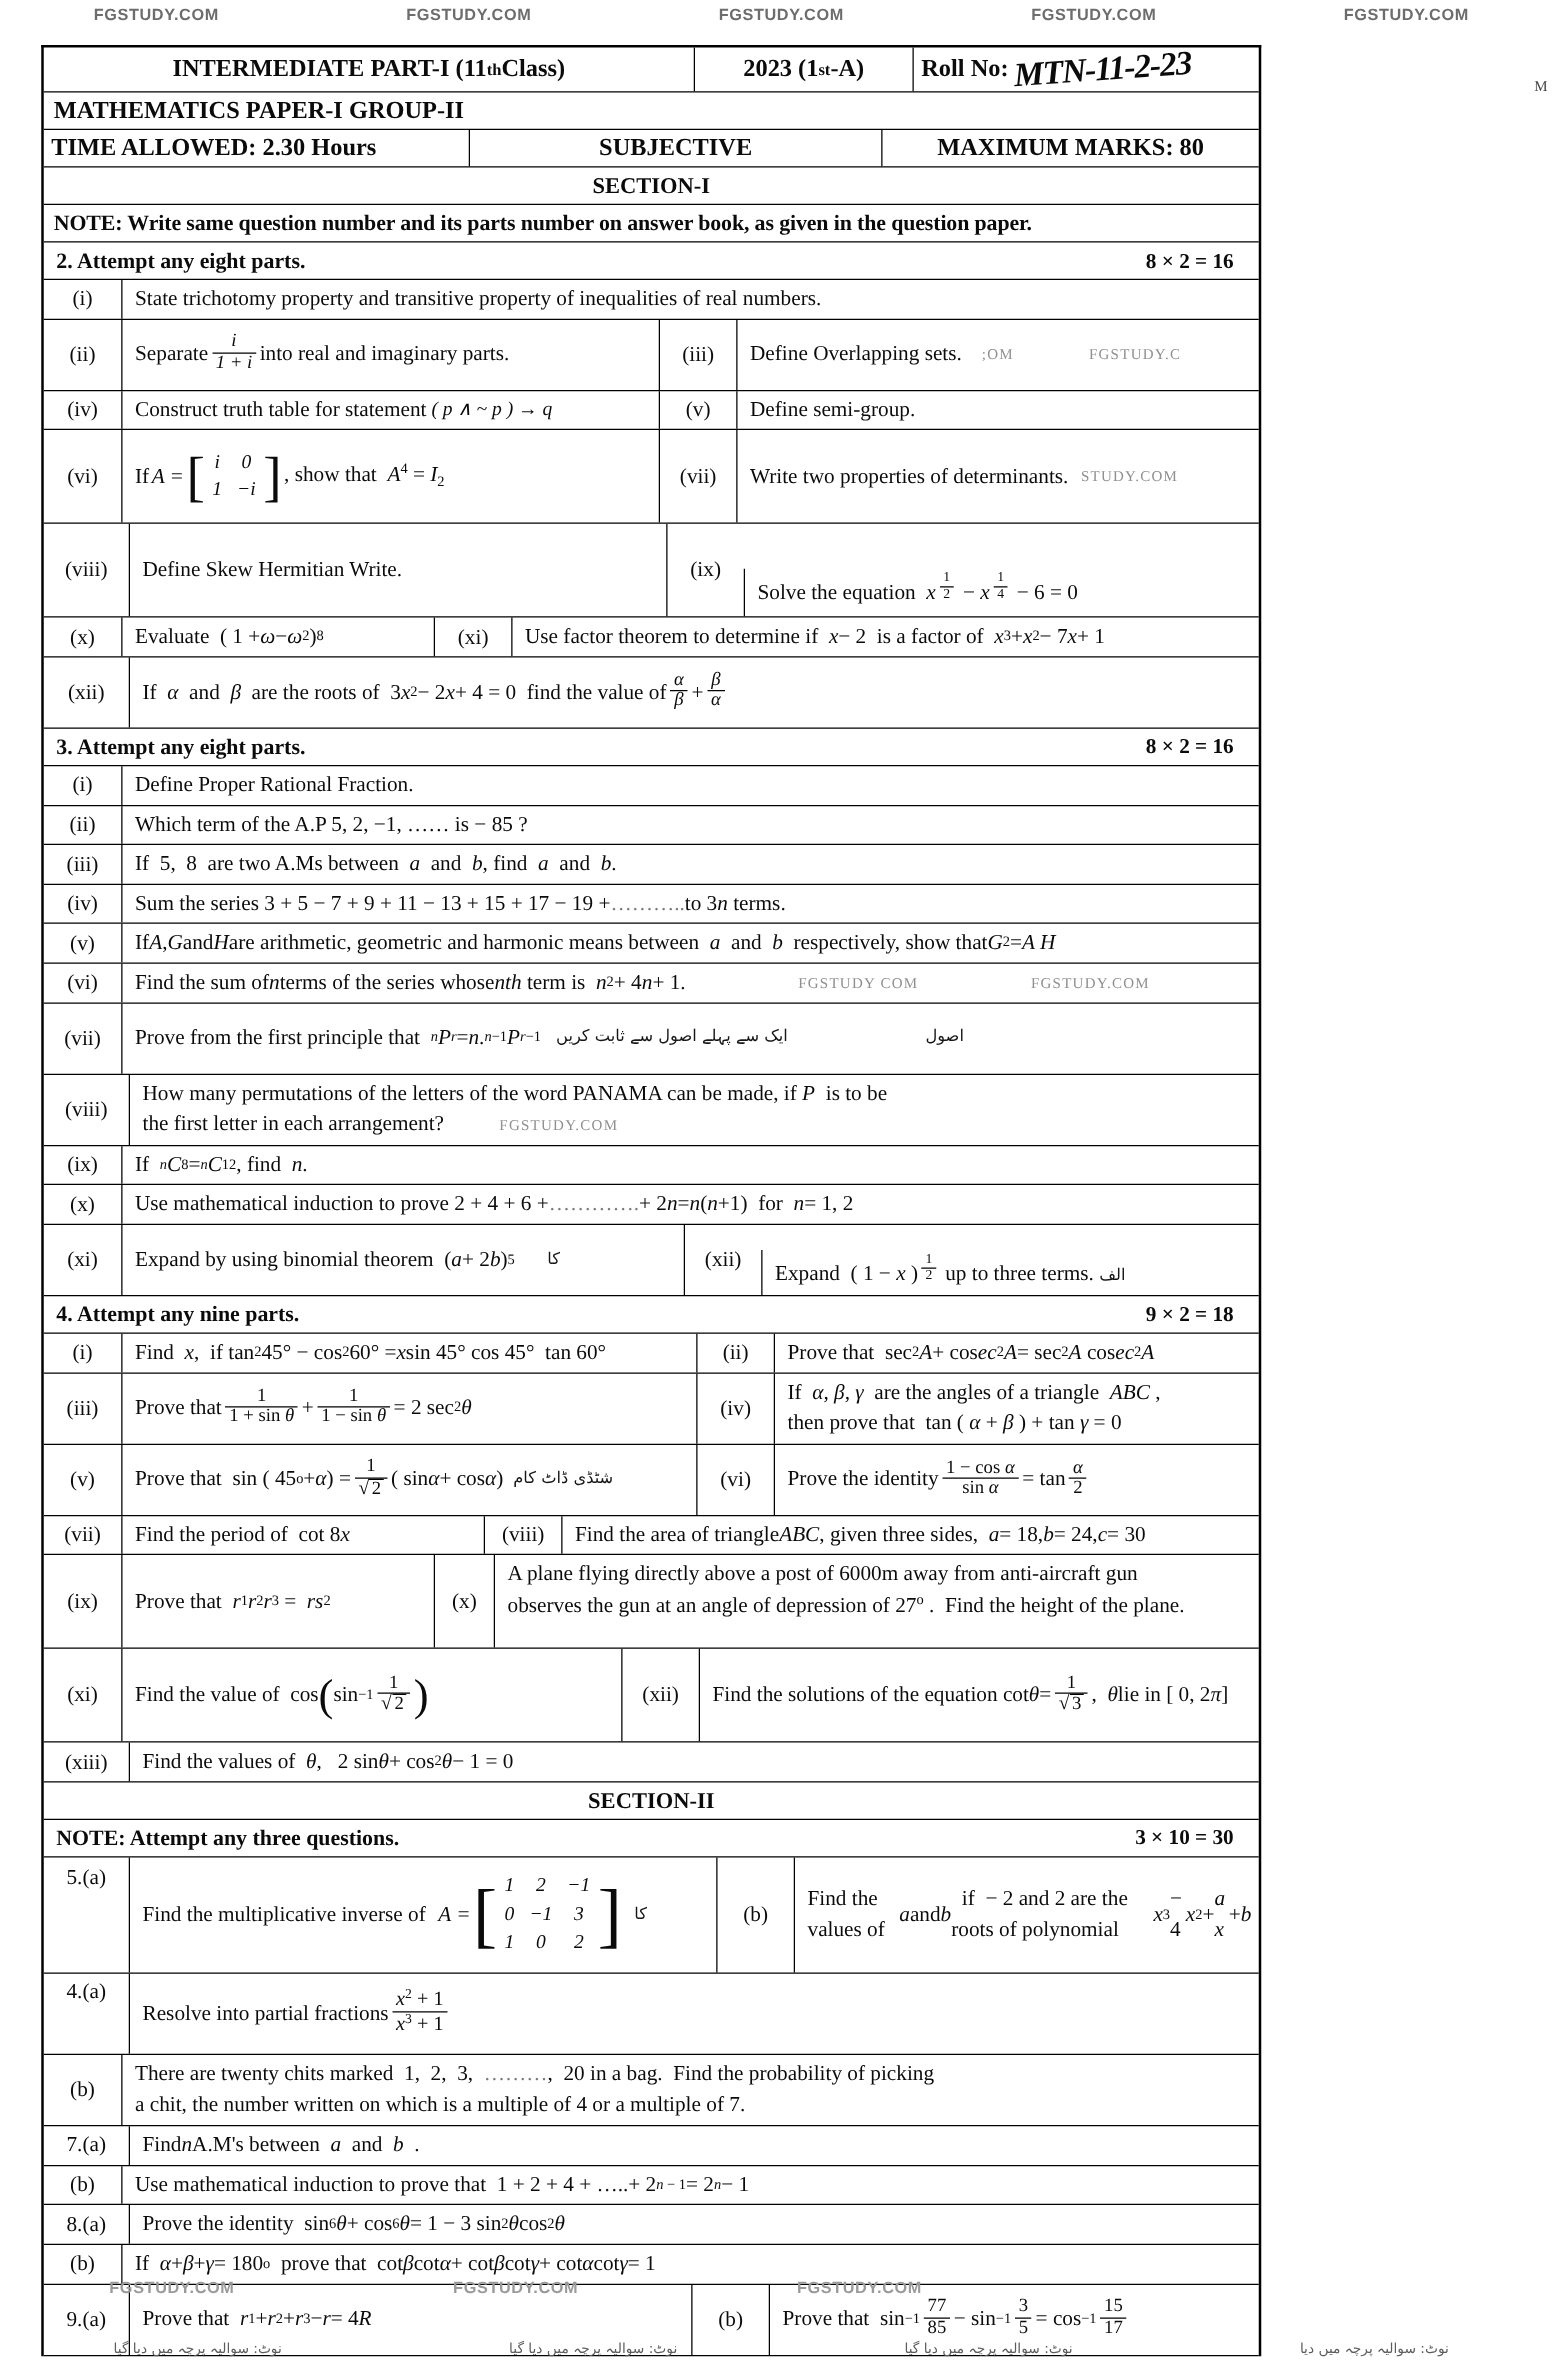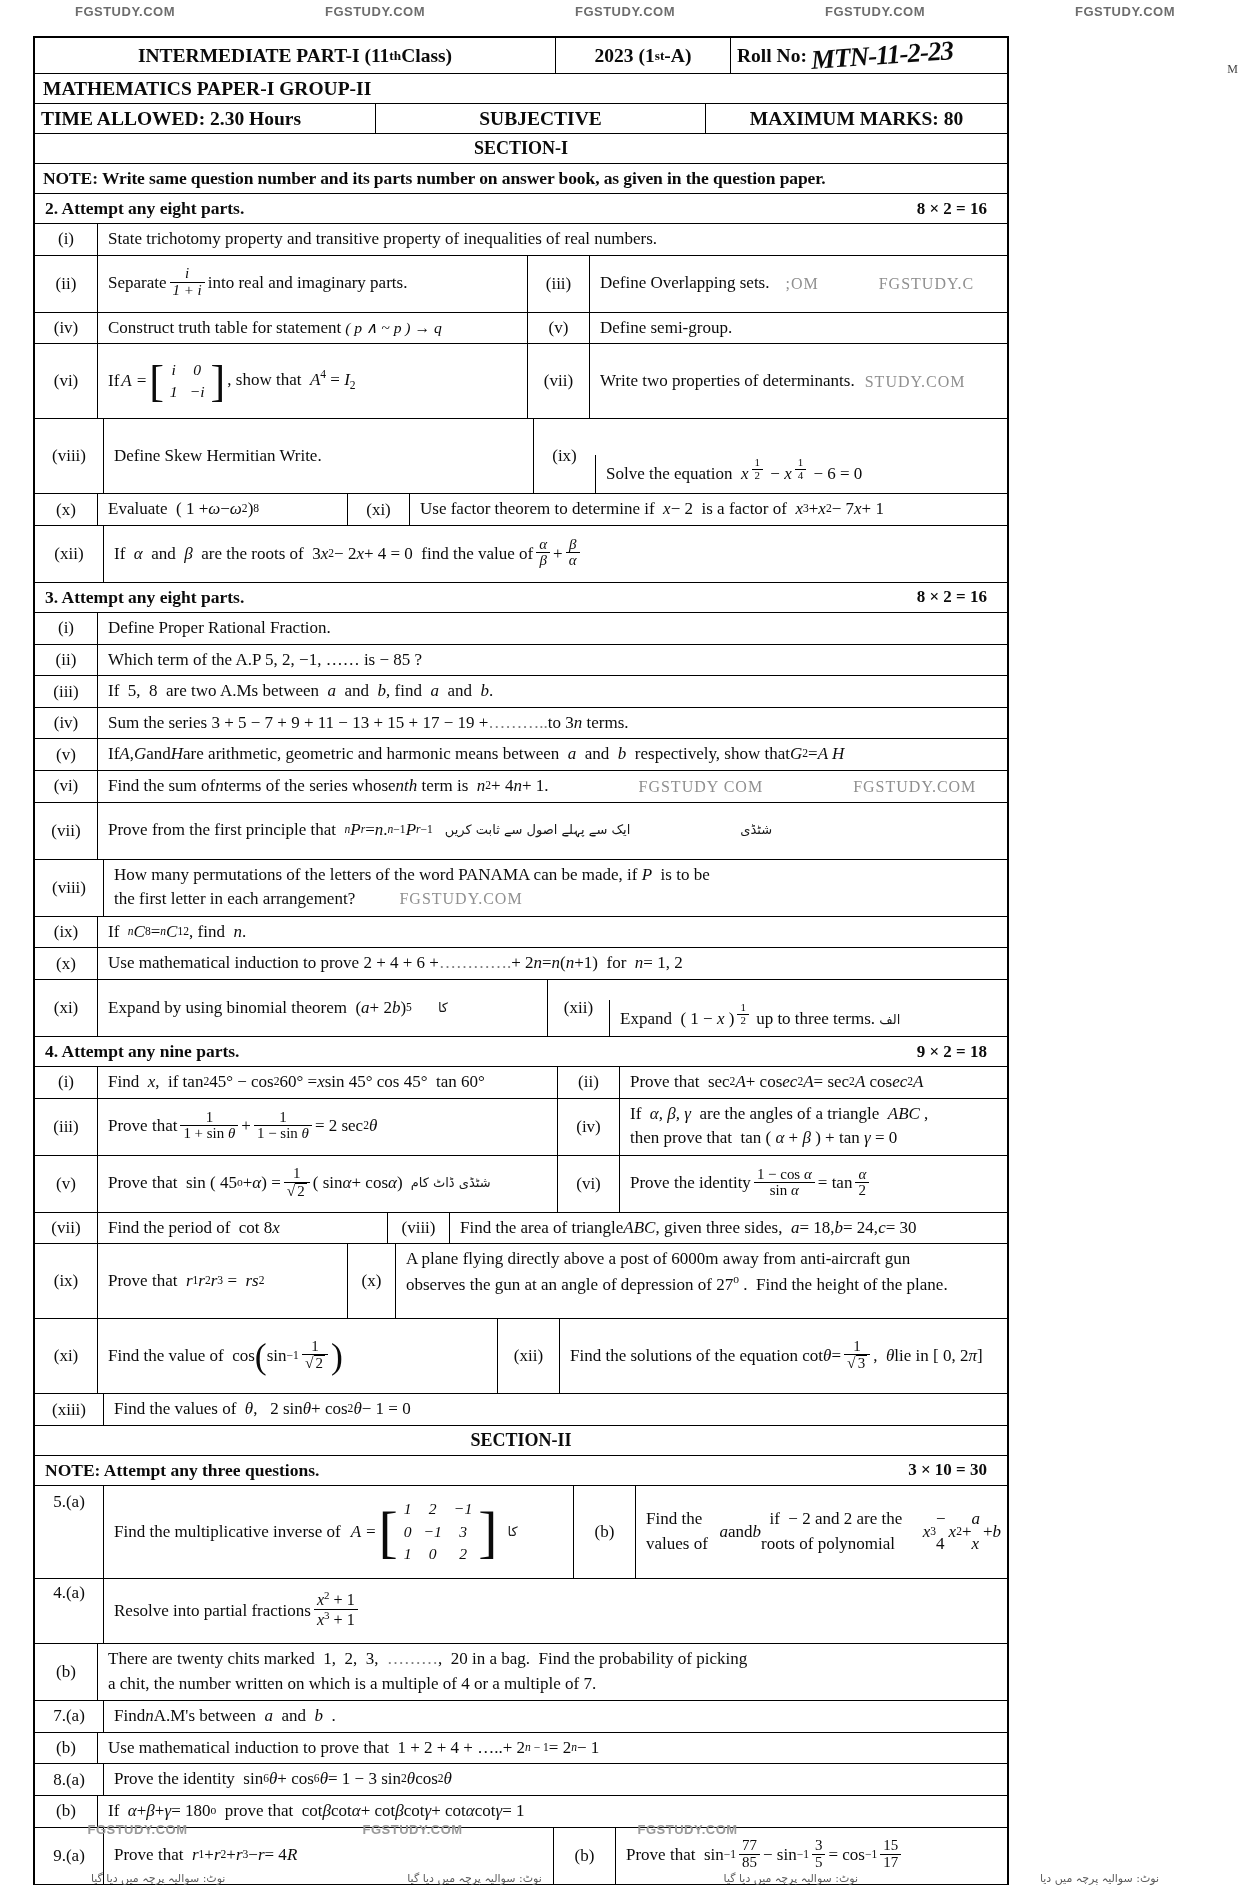--- a/index.html
+++ b/index.html
@@ -62,21 +62,21 @@
   .frac .nu{padding:0 3px;}
   .frac .de{padding:0 3px;border-top:1.2px solid #000;}
   .mat{display:inline-flex;align-items:center;vertical-align:middle;margin:0 2px;}
   .mat .br{font-size:2.6em;line-height:.8;font-weight:300;}
   .mat table{border-collapse:collapse;font-size:.92em;}
   .mat td{padding:0 6px;text-align:center;font-style:italic;}
   .sqrt{display:inline-flex;align-items:flex-start;}
   .sqrt .sym{font-size:1.05em;}
   .sqrt .rad{border-top:1.1px solid #000;padding:0 2px;}
   .urdu{font-family:"DejaVu Sans",sans-serif;font-size:13px;color:#161616;}
-  .ghost{color:#8f8f8f;font-size:16px;letter-spacing:1px;}
+  .ghost{color:#8f8f8f;font-size:12px;letter-spacing:1px;}
   .dots{color:#7a7a7a;}
 
   .footer{position:absolute;left:0;width:100%;bottom:30px;text-align:center;
           font-family:"Liberation Serif",serif;font-weight:bold;font-size:17px;}
   .footer .fgs{font-family:"Liberation Sans",sans-serif;}
   .bottom-urdu{position:absolute;left:0;width:100%;bottom:4px;display:flex;
                justify-content:space-around;font-family:"DejaVu Sans",sans-serif;
                font-size:11px;color:#5c5c5c;}
   .mark-right{position:absolute;right:12px;top:62px;font-size:12px;color:#444;}
 </style>
@@ -282,21 +282,21 @@
         Find the sum of <i>n</i> terms of the series whose <i>nth</i> &nbsp;term is &nbsp;<i>n</i><sup>2</sup> + 4<i>n</i> + 1.
         <span class="ghost" style="margin-left:90px">FGSTUDY COM</span>
         <span class="ghost" style="margin-left:90px">FGSTUDY.COM</span>
       </div>
     </div>
     <div class="r rowh2">
       <div class="cell num">(vii)</div>
       <div class="cell body mid bl" style="flex:1">
         Prove from the first principle that &nbsp;<sup><i>n</i></sup><i>P</i><sub><i>r</i></sub> = <i>n</i> . <sup><i>n</i>−1</sup><i>P</i><sub><i>r</i>−1</sub>
         <span class="urdu" style="margin-left:12px">ایک سے پہلے اصول سے ثابت کریں</span>
-        <span class="urdu" style="margin-left:110px">شٹڈی</span>
+        <span class="urdu" style="margin-left:110px">اصول</span>
       </div>
     </div>
     <div class="r rowh2">
       <div class="cell num w">(viii)</div>
       <div class="cell body bl" style="flex:1">
         How many permutations of the letters of the word PANAMA can be made, if <i>P</i> &nbsp;is to be<br>
         the first letter in each arrangement?
         <span class="ghost" style="margin-left:40px">FGSTUDY.COM</span>
       </div>
     </div>

